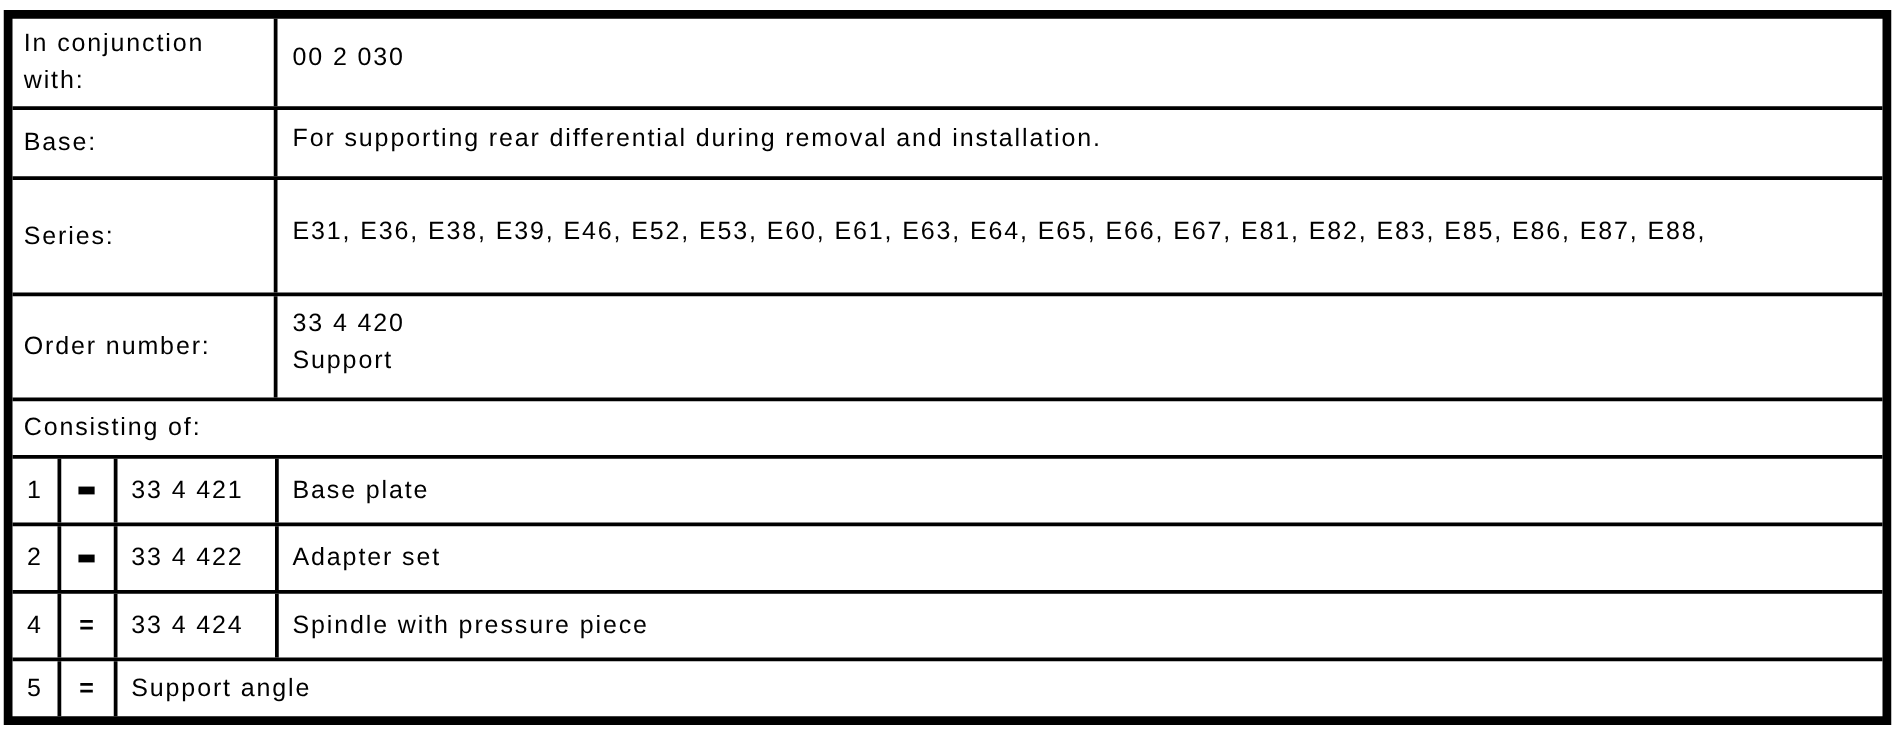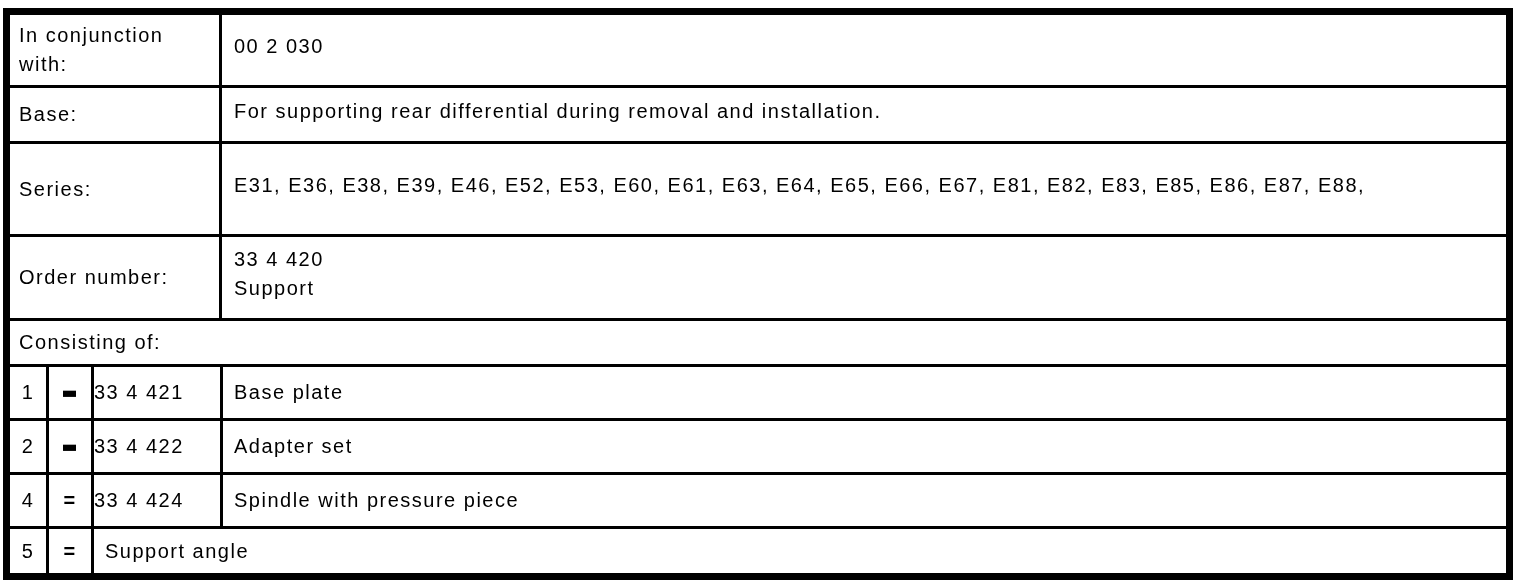--- a/index.html
+++ b/index.html
@@ -72,20 +72,21 @@
 
   .sym-cell {
     width: 45px;
     border-right: 3px solid #000000;
     justify-content: center;
   }
 
   .num-cell {
     width: 129px;
     border-right: 3px solid #000000;
+    padding-left: 11px;
   }
 
   .desc-cell {
     flex: 1;
     padding-left: 11px;
   }
 
   .line { white-space: nowrap; }
 
   .sym-rect {

